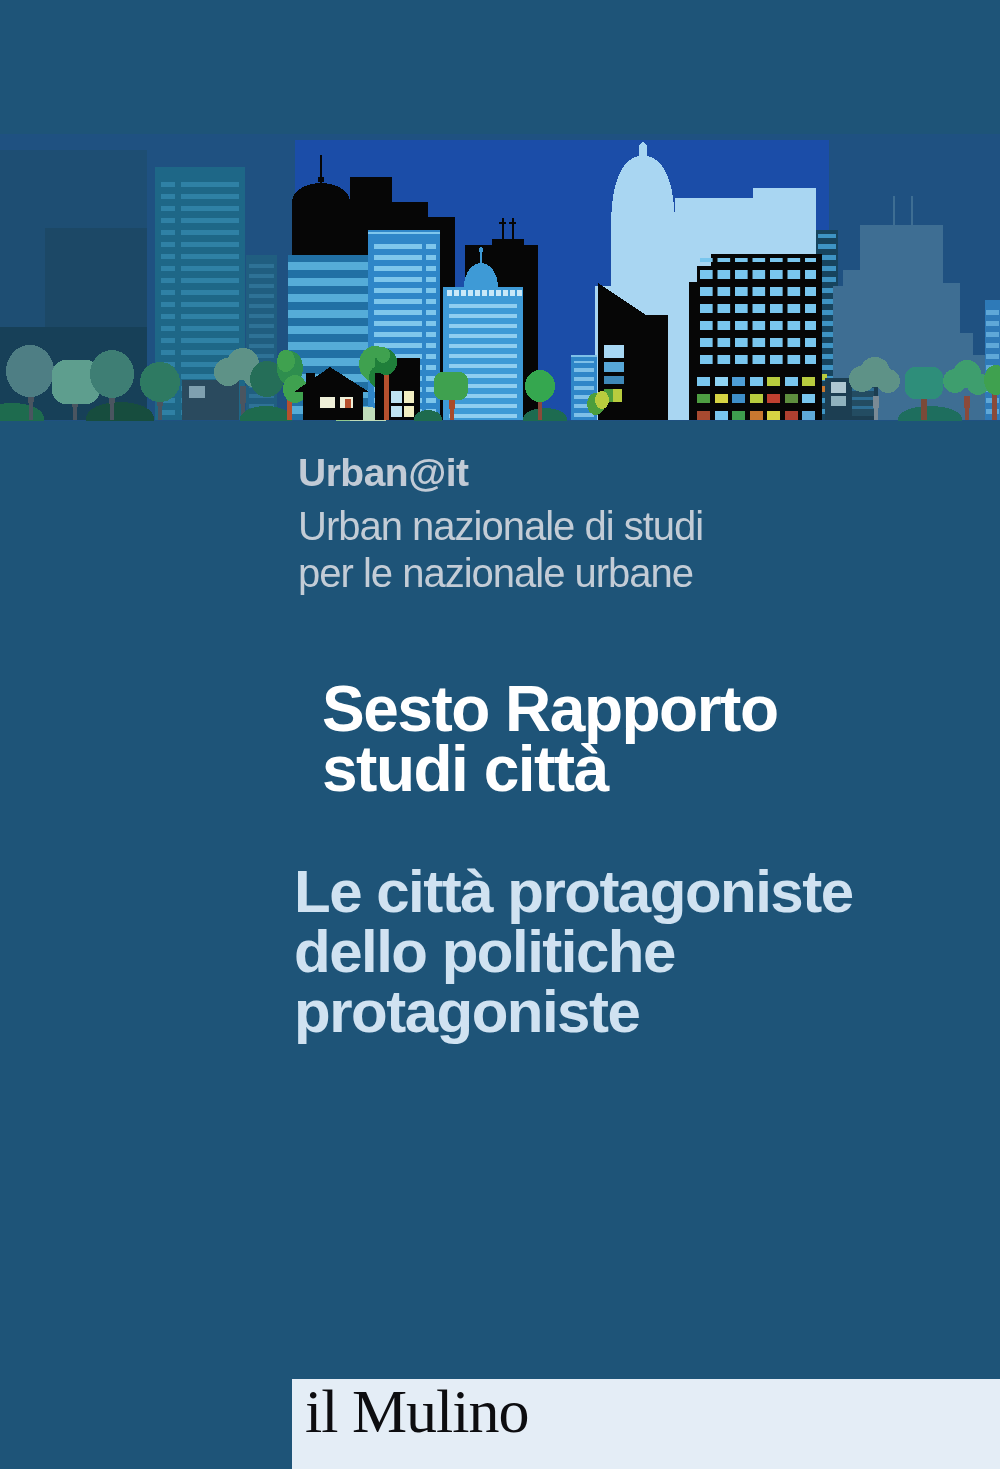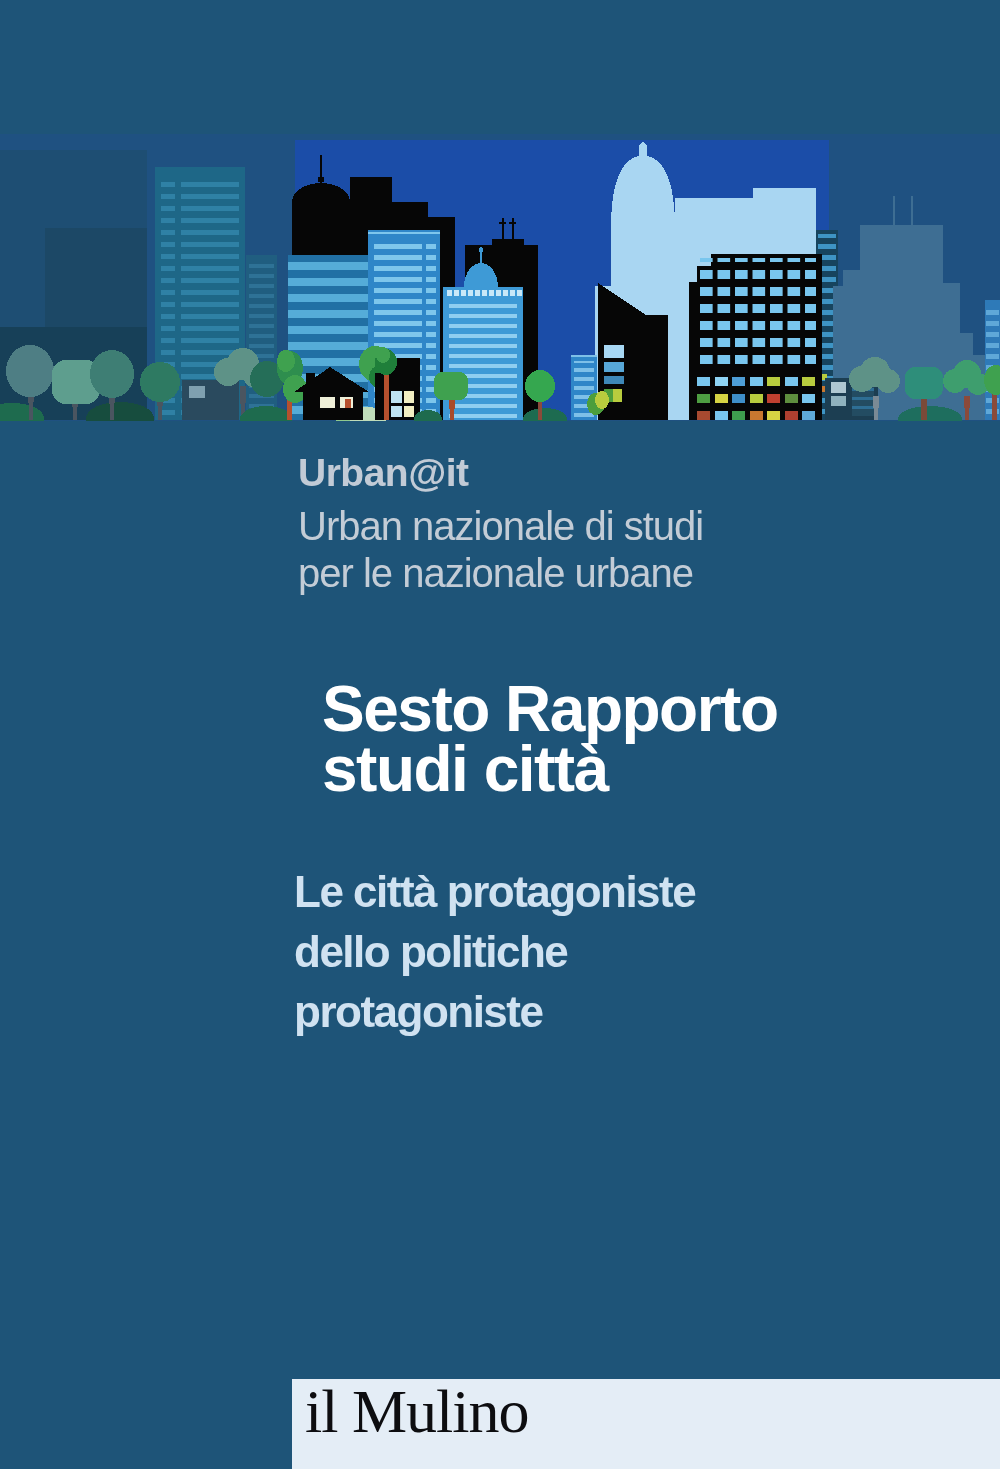--- a/index.html
+++ b/index.html
@@ -23,21 +23,21 @@
     font-size:40px;font-weight:400;letter-spacing:-1px;
     color:#C3CCD6;line-height:47px;white-space:pre;
   }
   .book-title{
     position:absolute;left:294px;top:679px;
     font-size:64px;font-weight:700;letter-spacing:-1.5px;
     color:#FFFFFF;line-height:60px;white-space:pre;margin-left:28px;
   }
   .book-subtitle{
     position:absolute;left:294px;top:862px;
-    font-size:44px;font-weight:700;letter-spacing:-1.5px;
+    font-size:60px;font-weight:700;letter-spacing:-1.5px;
     color:#D0E2F1;line-height:60px;white-space:pre;
   }
   .publisher-panel{
     position:absolute;left:292px;top:1379px;width:708px;height:90px;
     background:#E4EDF6;
   }
   .publisher-name{
     position:absolute;left:13px;top:1px;
     font-family:"Liberation Serif", serif;
     font-size:62px;font-weight:400;letter-spacing:-1px;

